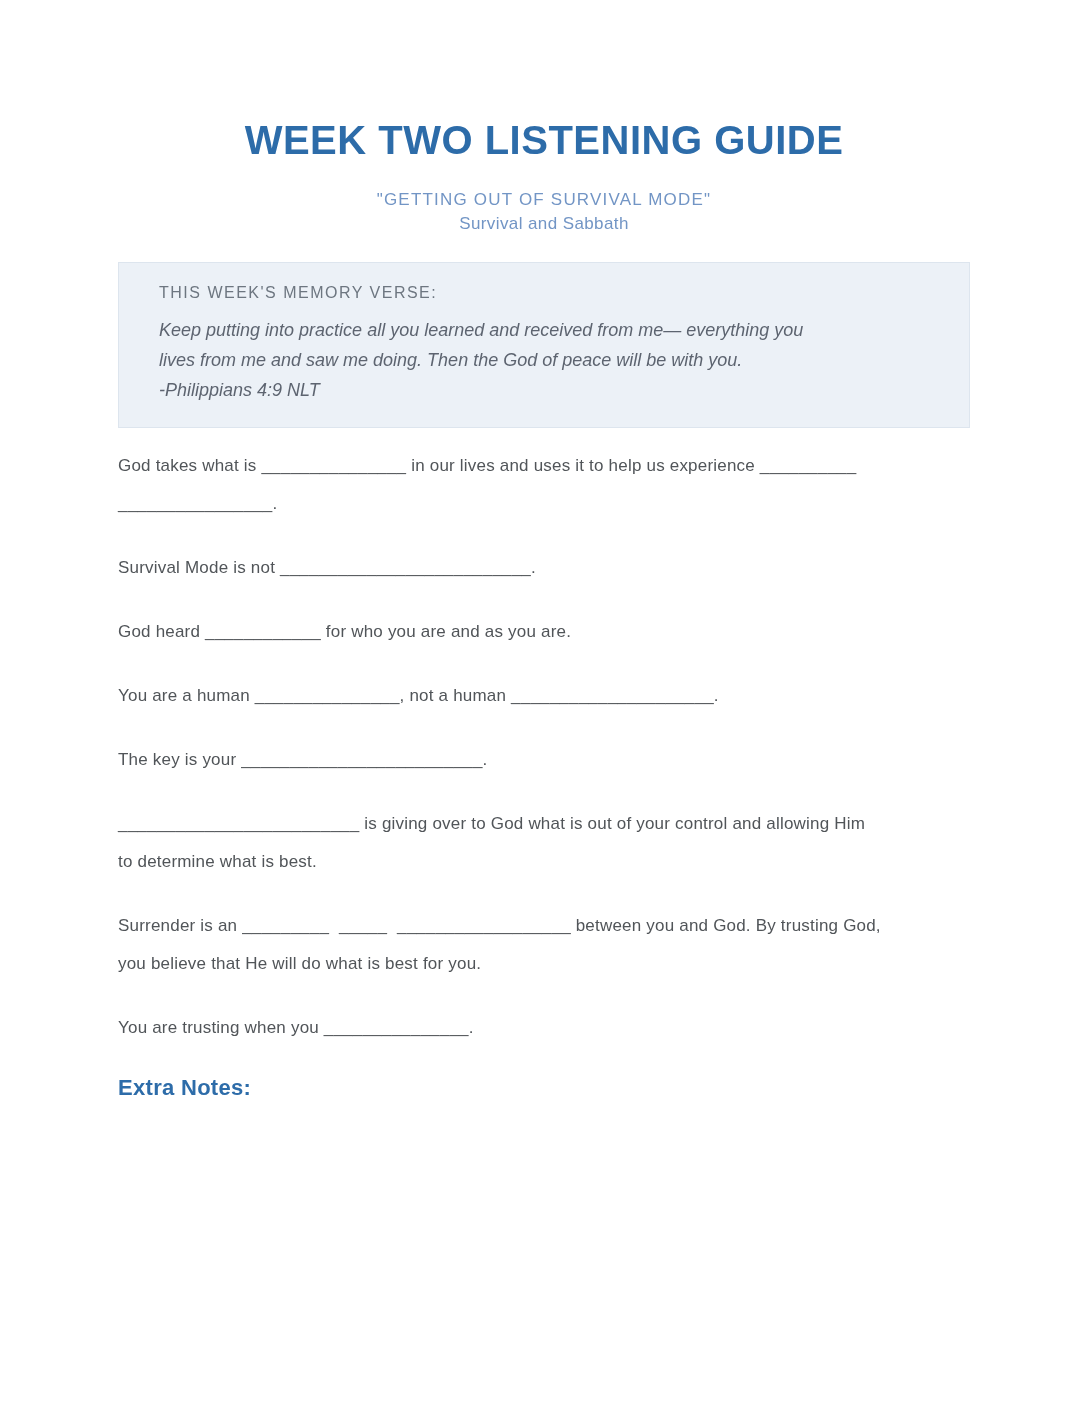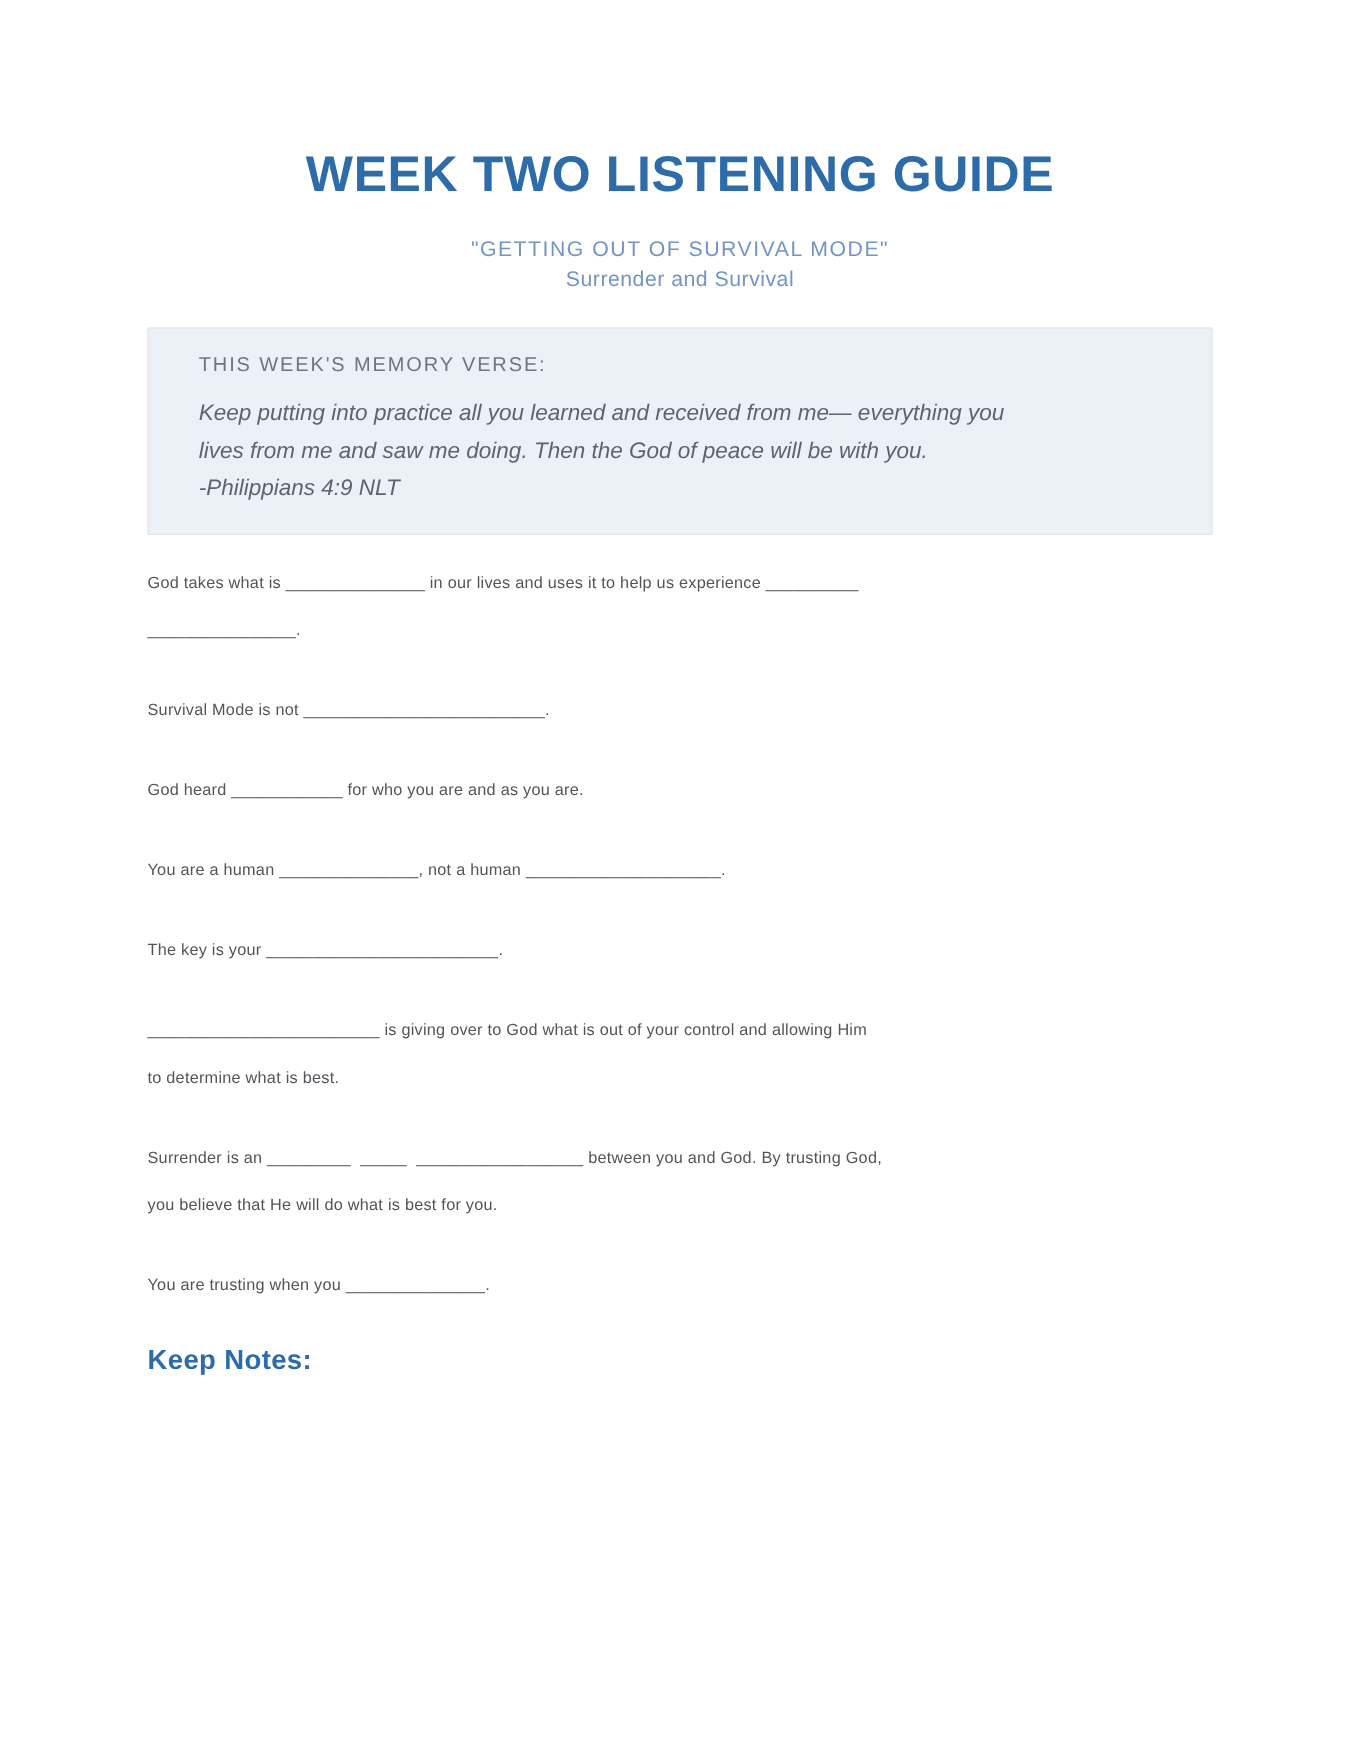--- a/index.html
+++ b/index.html
@@ -36,39 +36,39 @@
   }
   .verse-heading{
     color:var(--box-heading);font-size:16px;line-height:20px;letter-spacing:1.5px;
   }
   .verse-text{
     margin-top:12px;font-style:italic;color:var(--verse-gray);
     font-size:18px;line-height:30px;white-space:pre-line;
   }
   .paragraphs{margin-top:19px;}
   .para{
-    font-size:13px;line-height:38px;color:var(--body-gray);
+    font-size:17px;line-height:38px;color:var(--body-gray);
     margin:0 0 26px 0;white-space:pre-line;letter-spacing:0.2px;
   }
   .extra-notes{
     margin-top:28px;font-size:22px;font-weight:bold;letter-spacing:0.3px;
     color:var(--title-blue);
   }
 </style>
 </head>
 <body>
 
 <div class="page">
   <div class="content">
 
     <h1 class="title">WEEK TWO LISTENING GUIDE</h1>
 
     <div class="subtitle quote">"GETTING OUT OF SURVIVAL MODE"</div>
 
-    <div class="subtitle series">Surrender and Survival</div>
+    <div class="subtitle series">Survival and Sabbath</div>
 
     <div class="verse-box">
       <div class="verse-heading">THIS WEEK'S MEMORY VERSE:</div>
       <div class="verse-text">Keep putting into practice all you learned and received from me— everything you
 lives from me and saw me doing. Then the God of peace will be with you.
 -Philippians 4:9 NLT</div>
     </div>
 
     <div class="paragraphs">
       <div class="para">God takes what is _______________ in our lives and uses it to help us experience __________
@@ -77,16 +77,16 @@
       <div class="para">God heard ____________ for who you are and as you are.</div>
       <div class="para">You are a human _______________, not a human _____________________.</div>
       <div class="para">The key is your _________________________.</div>
       <div class="para">_________________________ is giving over to God what is out of your control and allowing Him
 to determine what is best.</div>
       <div class="para">Surrender is an _________ &nbsp;_____ &nbsp;__________________ between you and God. By trusting God,
 you believe that He will do what is best for you.</div>
       <div class="para">You are trusting when you _______________.</div>
     </div>
 
-    <div class="extra-notes">Keep Notes:</div>
+    <div class="extra-notes">Extra Notes:</div>
 
   </div>
 </div>
 
 </body></html>

